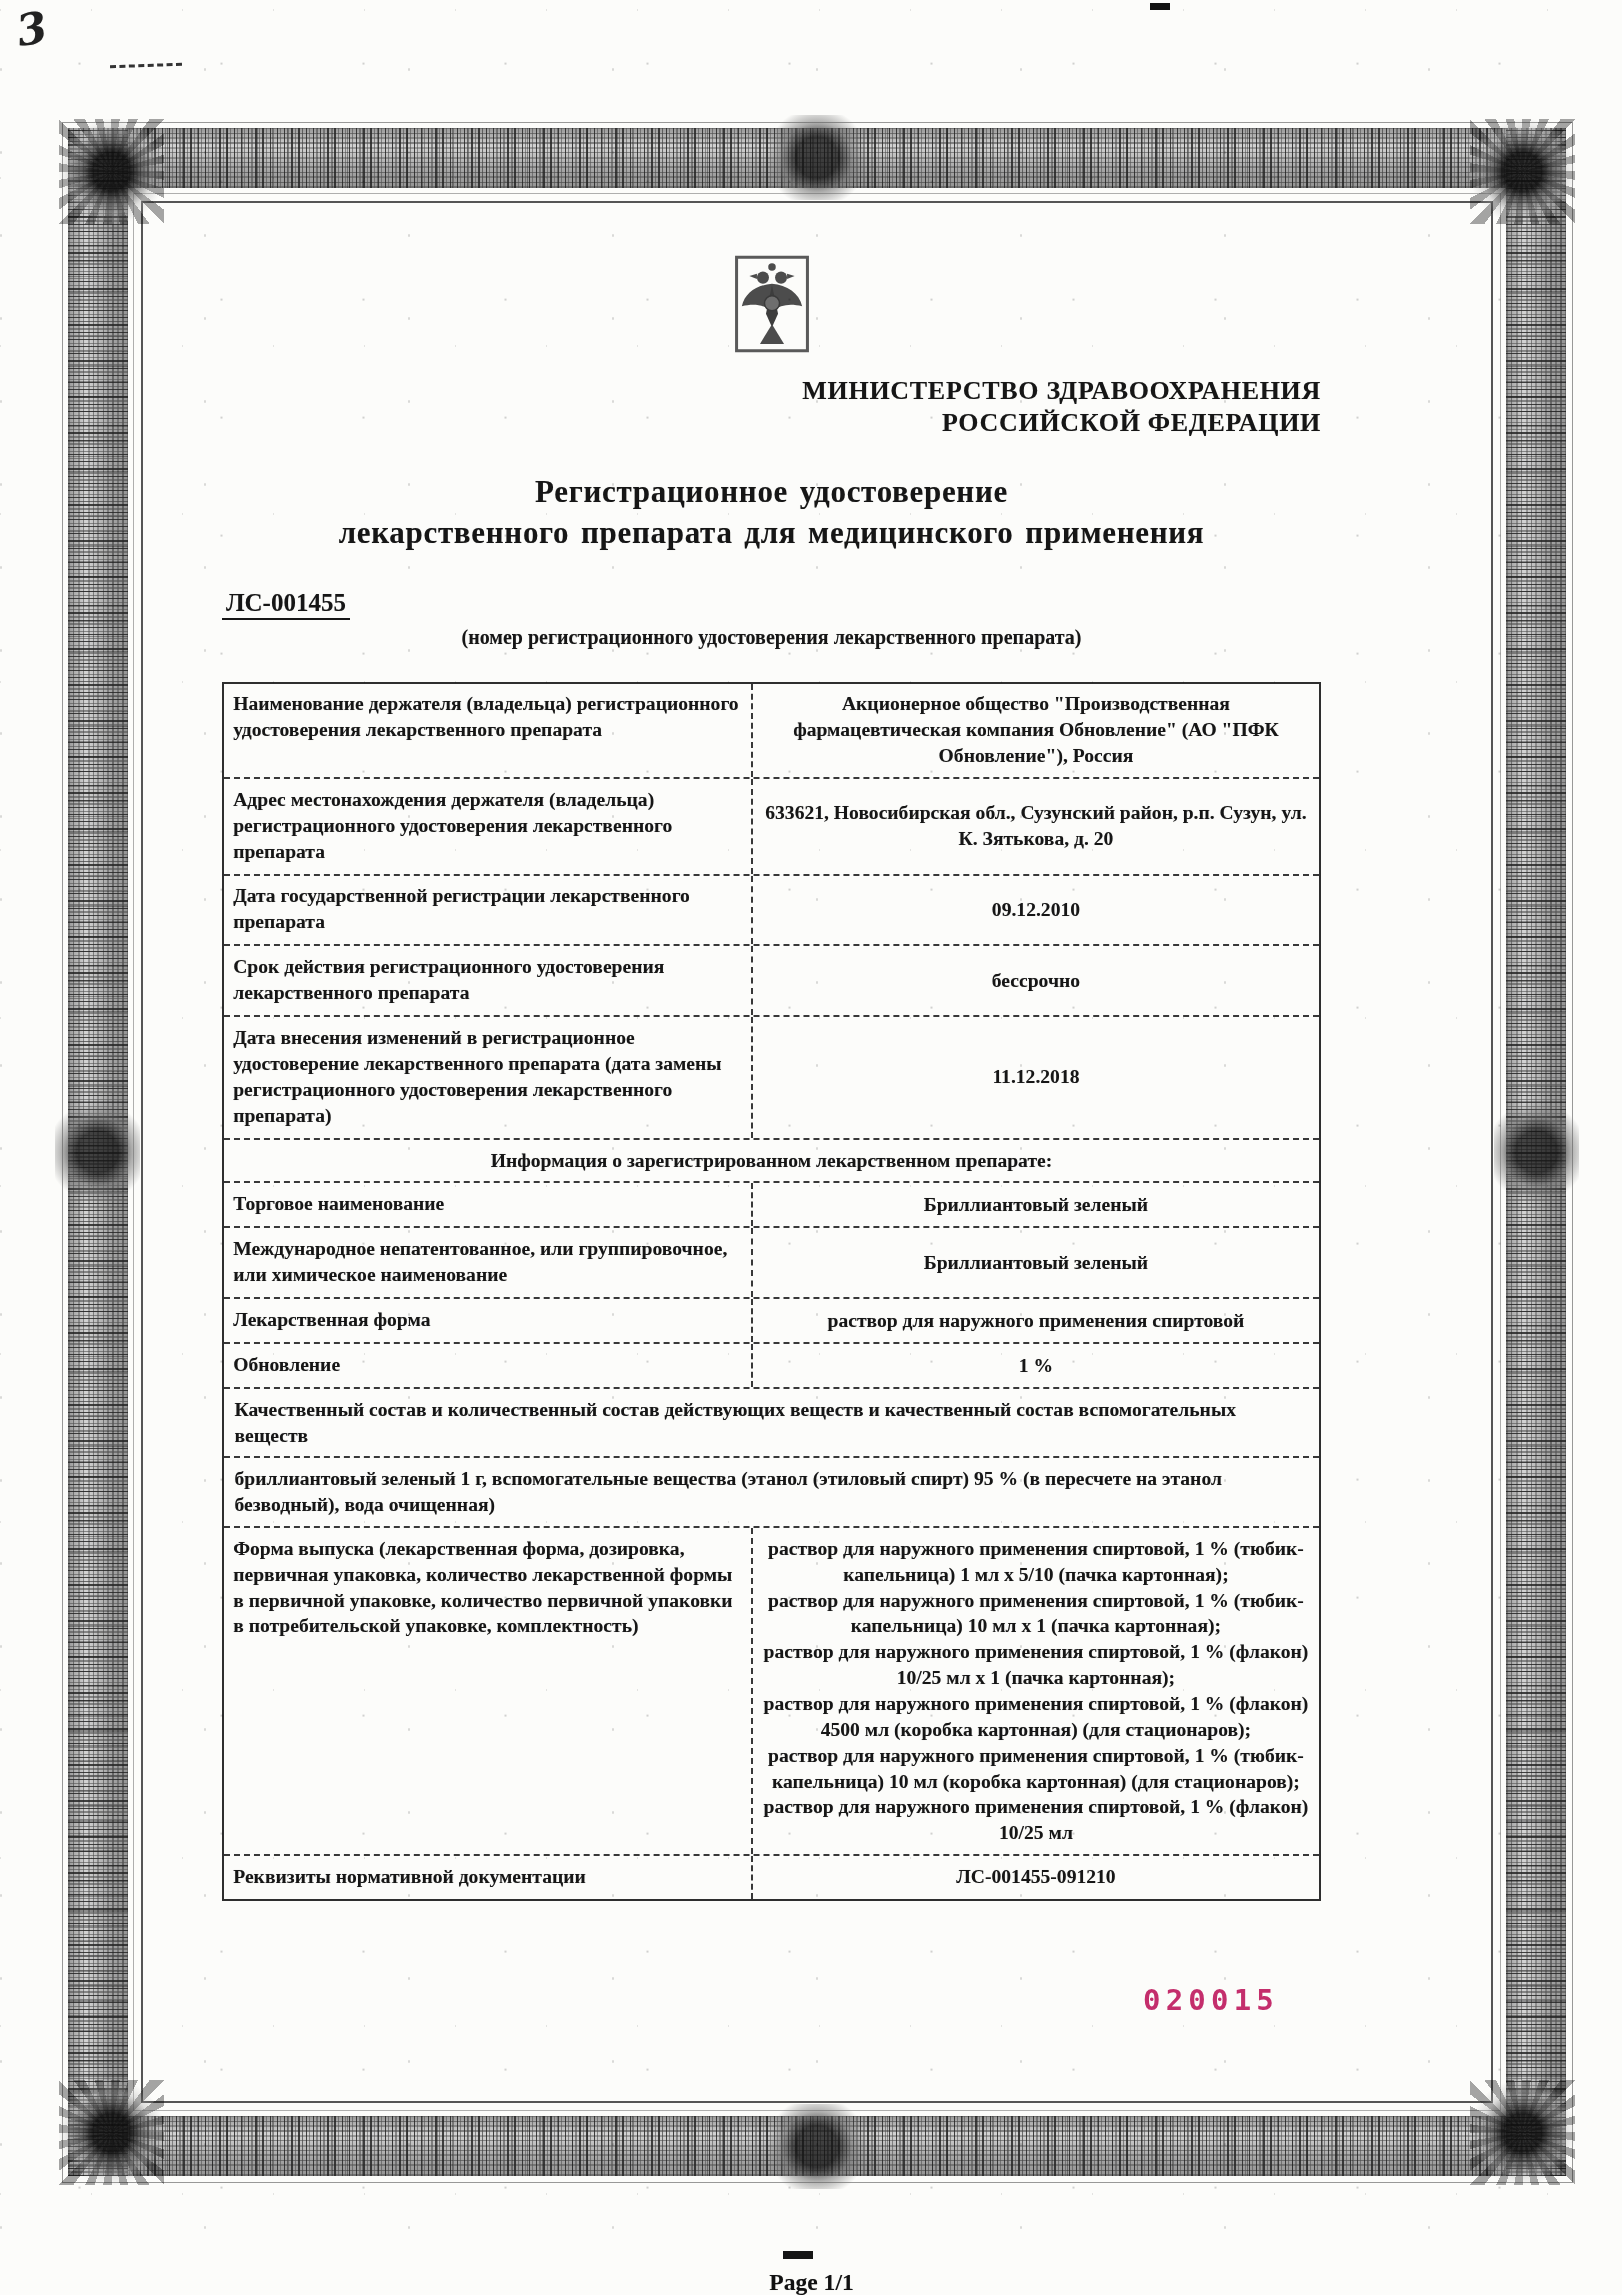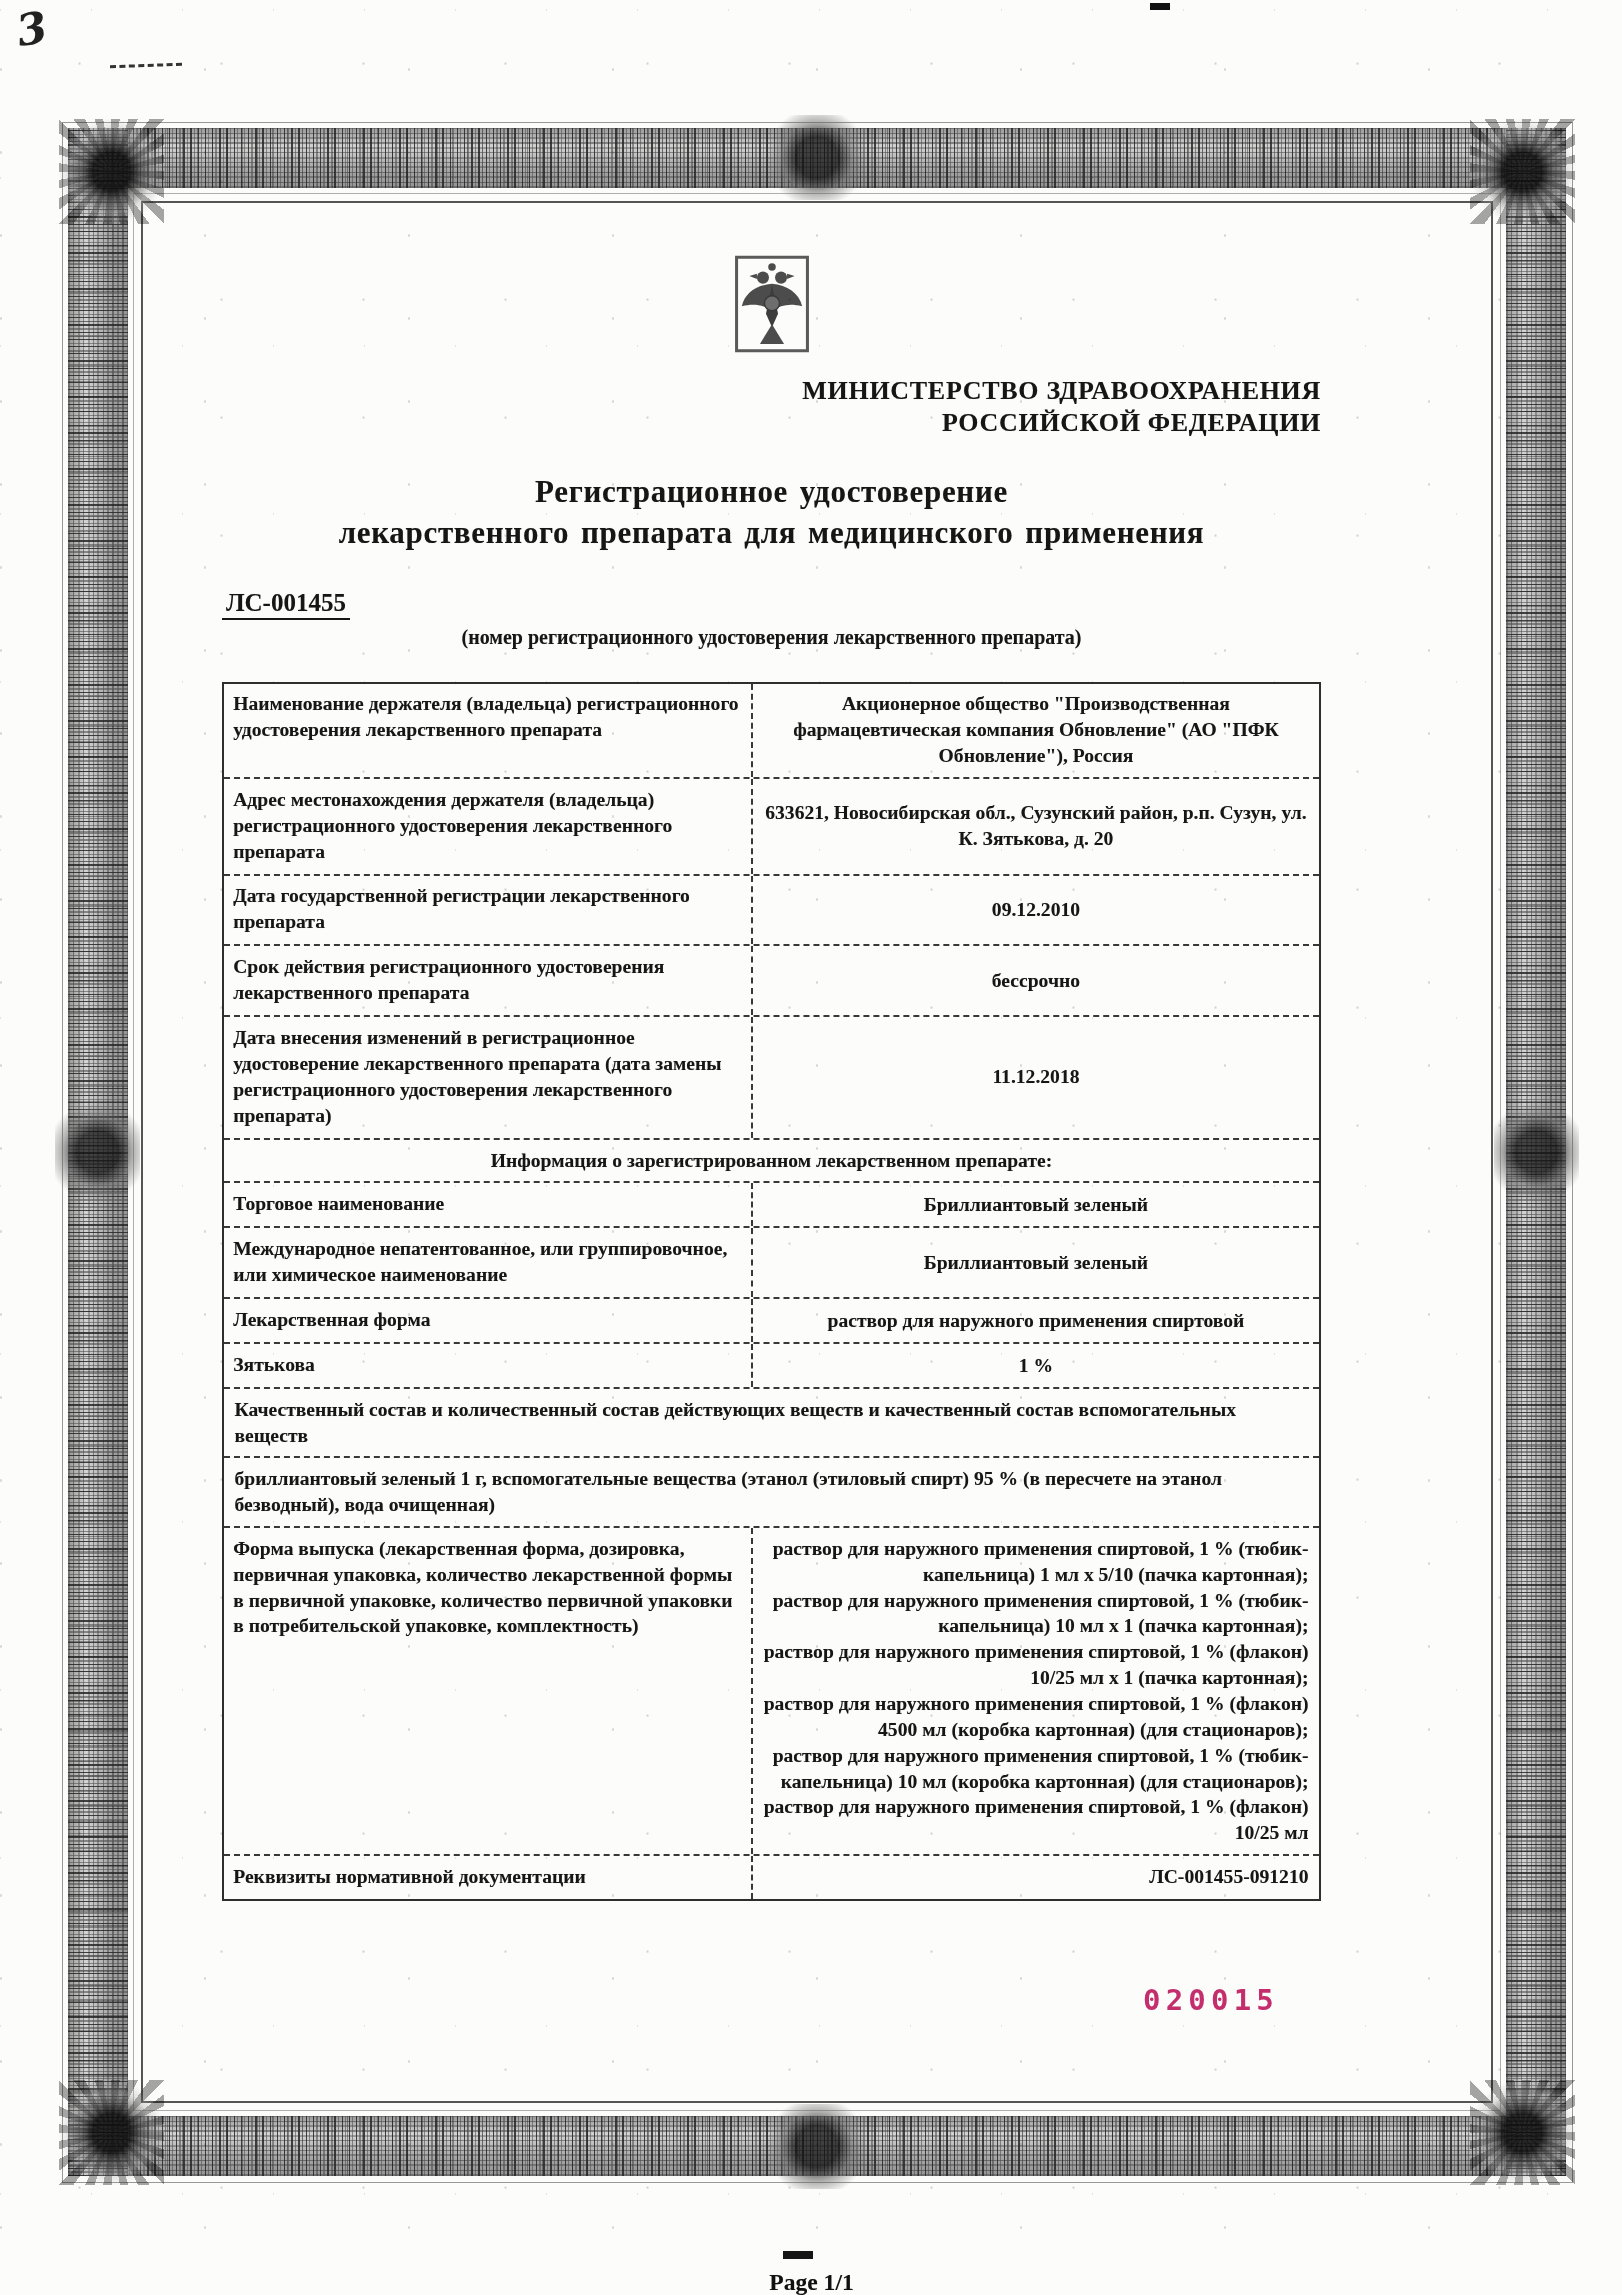--- a/index.html
+++ b/index.html
@@ -82,21 +82,21 @@
   .doc-title{margin-top:34px;text-align:center;font-size:31px;line-height:1.32;letter-spacing:0.7px;word-spacing:3.3px;}
   .reg-num-wrap{margin-top:35px;}
   .reg-num{display:inline-block;font-size:25px;border-bottom:2.6px solid #161616;padding:0 3.9px 1.3px;}
   .reg-caption{margin-top:5.2px;text-align:center;font-size:20px;}
 
   .reg-table{margin-top:33px;border:2px solid #2e2e2e;font-size:19.6px;line-height:1.32;}
   .trow{display:flex;border-top:2px dashed #383838;}
   .trow:first-child{border-top:none;}
   .cell-l{width:48.3%;padding:7.9px 11.8px 9.2px 9.2px;border-right:2px dashed #383838;box-sizing:border-box;}
   .cell-v{flex:1;padding:7.9px 10.5px;display:flex;align-items:center;justify-content:center;text-align:center;box-sizing:border-box;}
-  .cell-v.left{display:block;text-align:right;}
+  .cell-v.left{display:block;text-align:center;}
   .heading-row{padding:7.9px 10.5px;text-align:center;}
   .text-row{padding:7.9px 10.5px;}
 
   .stamp{
     position:absolute;left:1143px;top:1983px;z-index:4;
     font-family:"DejaVu Sans Mono",monospace;font-weight:700;
     font-size:29px;letter-spacing:5.2px;color:#be185d;opacity:.9;
   }
   .page-footer{
     position:absolute;left:50%;top:2269px;transform:translateX(-50%);z-index:4;
@@ -201,21 +201,21 @@
         <div class="cell-l">Международное непатентованное, или группировочное, или химическое наименование</div>
         <div class="cell-v">Бриллиантовый зеленый</div>
       </div>
 
       <div class="trow">
         <div class="cell-l">Лекарственная форма</div>
         <div class="cell-v">раствор для наружного применения спиртовой</div>
       </div>
 
       <div class="trow">
-        <div class="cell-l">Зятькова</div>
+        <div class="cell-l">Обновление</div>
         <div class="cell-v">1 %</div>
       </div>
 
       <div class="trow">
         <div class="text-row" style="width:100%">Качественный состав и количественный состав действующих веществ и качественный состав вспомогательных веществ</div>
       </div>
 
       <div class="trow">
         <div class="text-row" style="width:100%">бриллиантовый зеленый 1 г, вспомогательные вещества (этанол (этиловый спирт) 95 % (в пересчете на этанол безводный), вода очищенная)</div>
       </div>

